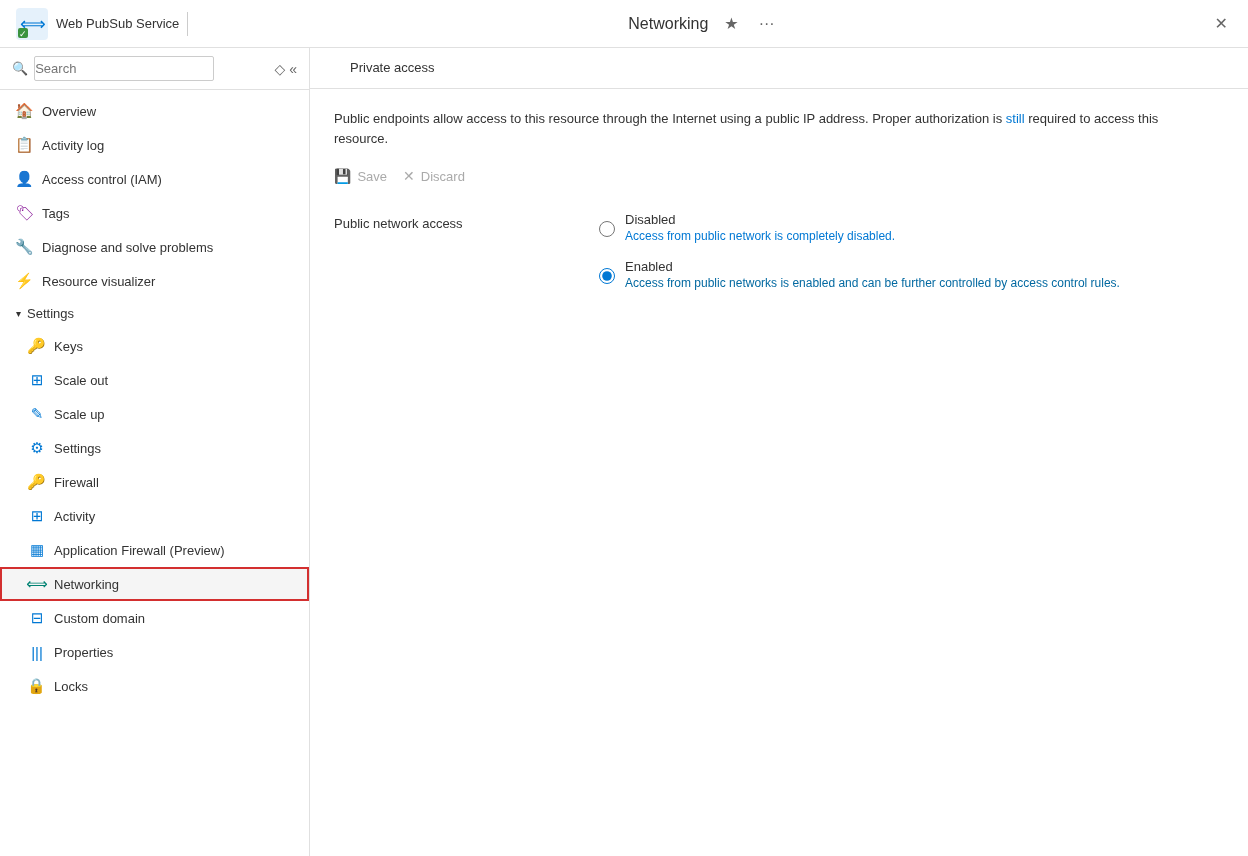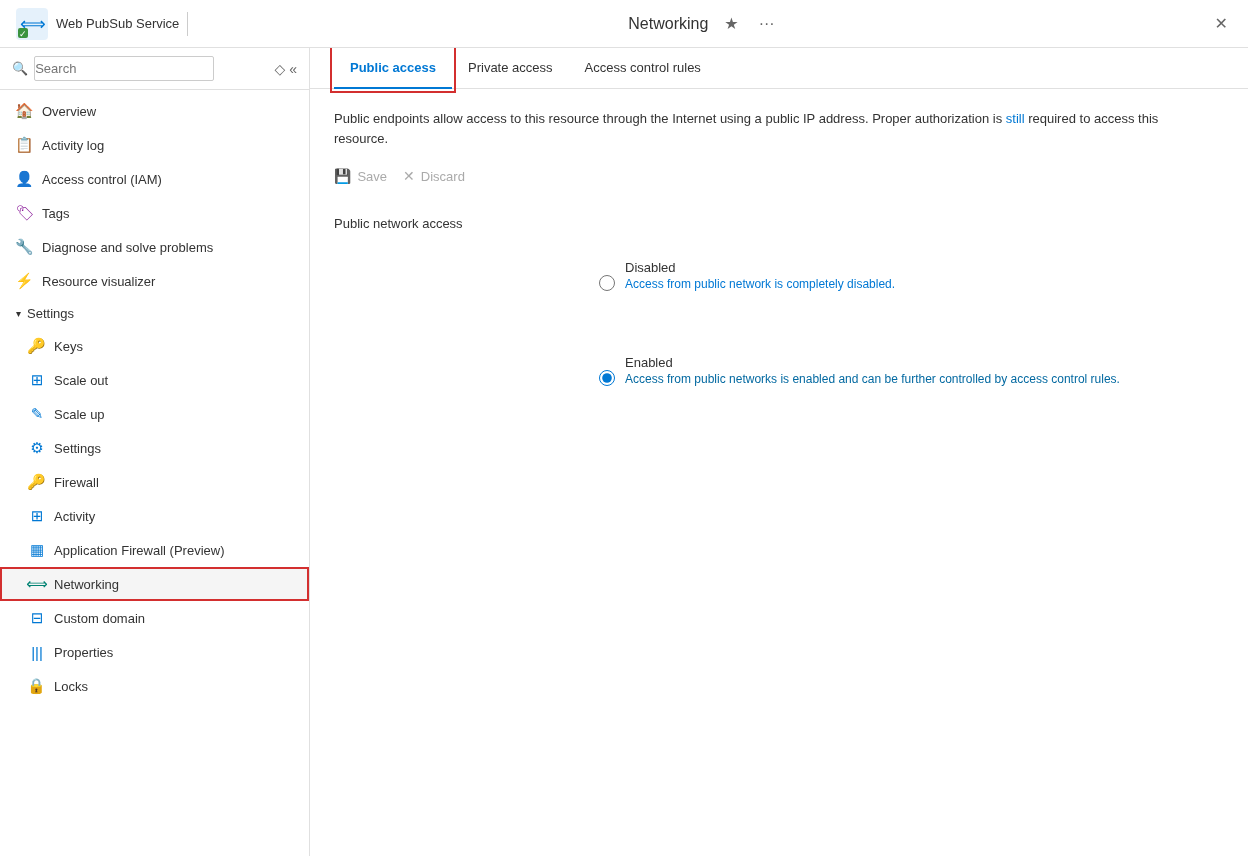--- a/index.html
+++ b/index.html
@@ -81,21 +81,21 @@
     .toolbar-btn {
       display: flex; align-items: center; gap: 6px; background: none; border: none;
       cursor: pointer; color: #666; font-size: 13px; padding: 4px 0;
     }
     .toolbar-btn.disabled { color: #aaa; cursor: default; }
 
     .settings-row { display: flex; align-items: flex-start; gap: 25px; }
     .settings-label { width: 240px; font-size: 13px; color: #333; padding-top: 4px; flex-shrink: 0; }
 
     .radio-group { display: flex; flex-direction: column; gap: 16px; }
-    .radio-option { display: flex; align-items: flex-end; gap: 10px; margin-top: 48px; }
+    .radio-option { display: flex; align-items: center; gap: 10px; }
     .radio-option input[type="radio"] { margin-top: 3px; accent-color: #0078d4; width: 16px; height: 16px; flex-shrink: 0; }
     .radio-label { display: flex; flex-direction: column; }
     .radio-title { font-size: 13px; color: #333; font-weight: 500; }
     .radio-desc { font-size: 12px; color: #0078d4; margin-top: 2px; }
     .radio-desc.dark { color: #0369a1; }
 
     
     .icon-blue { color: #0078d4; }
     .icon-yellow { color: #f0a30a; }
     .icon-purple { color: #881798; }
@@ -217,28 +217,22 @@
       <div class="nav-item" style="padding-left: 28px;">
         <span class="nav-icon icon-blue">🔒</span>
         <span>Locks</span>
       </div>
     </nav>
   </div>
 
   <div class="content">
 
     <div class="tabs">
-      <div class="tab active">
-        <span>Public access</span>
-      </div>
       <div class="tab">
         <span>Private access</span>
-      </div>
-      <div class="tab">
-        <span>Access control rules</span>
       </div>
     </div>
 
     <div class="content-body">
 
       <p class="description">
         Public endpoints allow access to this resource through the Internet using a public IP address. Proper authorization is <a>still</a> required to access this resource.
       </p>
 
       <div class="toolbar">

